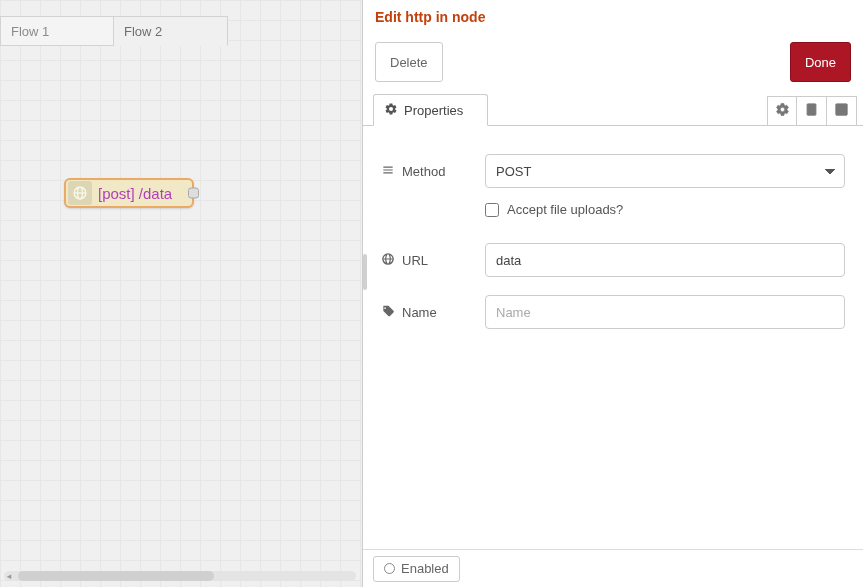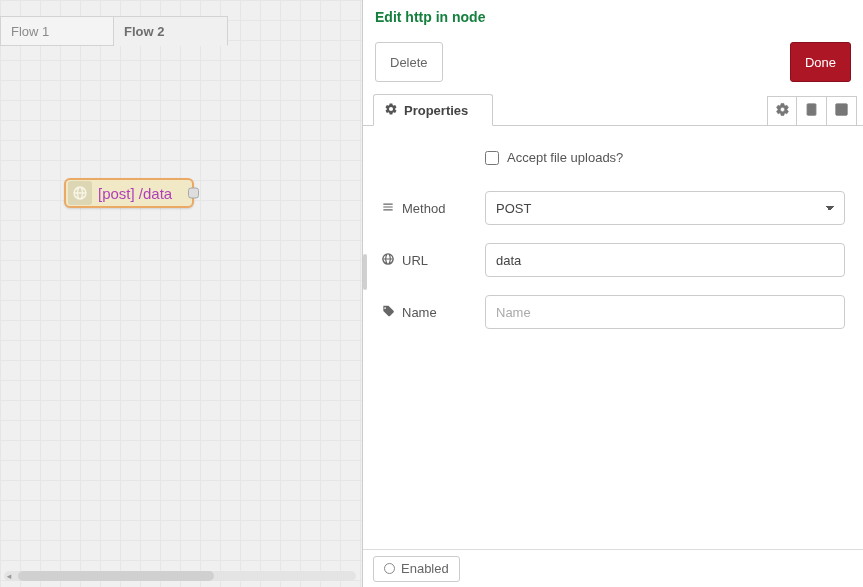--- a/index.html
+++ b/index.html
@@ -16,21 +16,21 @@
     border-right: 1px solid #ccc;
   }
   .overlay-dim { position:absolute; inset:0; background:rgba(255,255,255,0.15); pointer-events:none; }
   .tabs { display:flex; position:absolute; top:16px; left:0; height:30px; background:rgba(0,0,0,0.02);}
   .tab {
     width:114px; height:30px; line-height:30px; padding:0 10px;
     border:1px solid #ccc; background:#f2f2f2; color:#777; cursor:pointer;
     font-size:13px; white-space:nowrap; overflow:hidden;
   }
   .tab + .tab { border-left:none; }
-  .tab.active { background:#eeeeee; color:#555; font-weight:bold; border-bottom:1px solid #eeeeee;}
+  .tab.active { background:#eeeeee; color:#555; font-weight:normal; border-bottom:1px solid #eeeeee;}
   .node {
     position:absolute; top:178px; left:64px; width:130px; height:30px;
     background:#efe6bd; border:2px solid #e79b4b; border-radius:6px;
     display:flex; align-items:center; gap:6px; padding:0 6px 0 2px;
     box-shadow:0 1px 2px rgba(0,0,0,0.15);
     cursor:move;
   }
   .node-icon {
     width:24px; height:24px; border-radius:3px; background:#d6cfa8;
     display:flex; align-items:center; justify-content:center;
@@ -46,41 +46,41 @@
     background:#e0e0e0; border-radius:5px;
   }
   .ws-scroll-thumb { position:absolute; left:14px; top:0; width:196px; height:10px; background:#c8c8c8; border-radius:5px;}
   .ws-scroll-arrow { position:absolute; top:0; width:10px; height:10px; display:flex; align-items:center; justify-content:center; color:#888; font-size:9px;}
   .ws-scroll-arrow.left{ left:0; }
 
   
   .panel { flex:1; display:flex; flex-direction:column; background:#fff; }
   .panel-header {
     height:34px; display:flex; align-items:center; padding:0 12px;
-    font-weight:bold; color:#15803d; font-size:14px;
+    font-weight:bold; color:#c2410c; font-size:14px;
   }
   .panel-actions {
     display:flex; align-items:center; padding:8px 12px 12px 12px; gap:8px;
   }
   .btn {
     height:40px; padding:0 14px; border:1px solid #ccc; background:#fff;
     color:#666; border-radius:3px; font-size:13px; cursor:pointer;
     display:inline-flex; align-items:center;
   }
   .btn.primary { background:#ad1625; border-color:#8a0f1c; color:#fff; font-weight:normal;}
   .spacer { flex:1; }
 
   .tabbar {
     display:flex; align-items:flex-end; padding-left:10px; height:32px;
     border-bottom:1px solid #ccc; position:relative;
   }
   .proptab {
     height:32px; padding:0 24px 0 10px; display:flex; align-items:center; gap:6px;
     border:1px solid #ccc; border-bottom:1px solid #fff; border-top-left-radius:3px; border-top-right-radius:3px;
-    background:#fff; font-weight:bold; color:#444; position:relative; top:1px; cursor:pointer;
+    background:#fff; font-weight:normal; color:#444; position:relative; top:1px; cursor:pointer;
   }
   .tabbar-icons { position:absolute; right:6px; bottom:-1px; display:flex; }
   .icon-btn {
     width:30px; height:30px; border:1px solid #ccc; border-bottom:1px solid #ccc;
     display:flex; align-items:center; justify-content:center; background:#fff; cursor:pointer; color:#777;
   }
   .icon-btn + .icon-btn { border-left:none; }
   .icon-btn svg { width:15px; height:15px; fill:currentColor; stroke:currentColor; }
 
   .form { padding:28px 18px 10px 18px; flex:1; overflow:auto; position:relative;}
@@ -200,46 +200,46 @@
                 <rect x="7" y="9" width="10" height="6" rx="1" fill="#777" stroke="none"></rect>
               </svg>
           </span>
         </div>
       </div>
     </div>
 
     <div class="form">
       <div class="form-gutter"></div>
 
+      <div class="row">
+        <div class="row-label">
+          <span>
+            <svg viewBox="0 0 24 24">
+                <path d="M4 6h16v2H4zM4 11h16v2H4zM4 16h16v2H4z"></path>
+              </svg>
+          </span>
+          <span>Method</span>
+        </div>
+        <div class="row-field">
+          <select id="method-select" class="control"><option value="GET">GET</option><option value="POST" selected="">POST</option><option value="PUT">PUT</option><option value="DELETE">DELETE</option><option value="PATCH">PATCH</option></select>
+        </div>
+      </div>
+
       <div class="row" style="margin-bottom:4px;">
         <div class="row-label"></div>
         <div class="row-field checkbox-row">
           <input type="checkbox" id="upload-cb" style="">
           <label for="upload-cb">Accept file uploads?</label>
         </div>
       </div>
 
       <div class="row">
         <div class="row-label">
           <span>
             <svg viewBox="0 0 24 24">
-                <path d="M4 6h16v2H4zM4 11h16v2H4zM4 16h16v2H4z"></path>
-              </svg>
-          </span>
-          <span>Method</span>
-        </div>
-        <div class="row-field">
-          <select id="method-select" class="control"><option value="GET">GET</option><option value="POST" selected="">POST</option><option value="PUT">PUT</option><option value="DELETE">DELETE</option><option value="PATCH">PATCH</option></select>
-        </div>
-      </div>
-
-      <div class="row">
-        <div class="row-label">
-          <span>
-            <svg viewBox="0 0 24 24">
                 <path d="M12 2a10 10 0 1 0 .001 20.001A10 10 0 0 0 12 2zm7.93 9h-3.03a16 16 0 0 0-1.3-5.36A8.03 8.03 0 0 1 19.93 11zM12 4c.9 0 2.3 2.4 2.88 7H9.12C9.7 6.4 11.1 4 12 4zM8.4 5.64A16 16 0 0 0 7.1 11H4.07A8.03 8.03 0 0 1 8.4 5.64zM4.07 13H7.1c.17 2 .62 3.86 1.3 5.36A8.03 8.03 0 0 1 4.07 13zM12 20c-.9 0-2.3-2.4-2.88-7h5.76C14.3 17.6 12.9 20 12 20zm3.6-1.64A16 16 0 0 0 16.9 13h3.03a8.03 8.03 0 0 1-4.33 5.36z"></path>
               </svg>
           </span>
           <span>URL</span>
         </div>
         <div class="row-field">
           <input class="control" type="text" value="data" style="">
         </div>
       </div>
 

